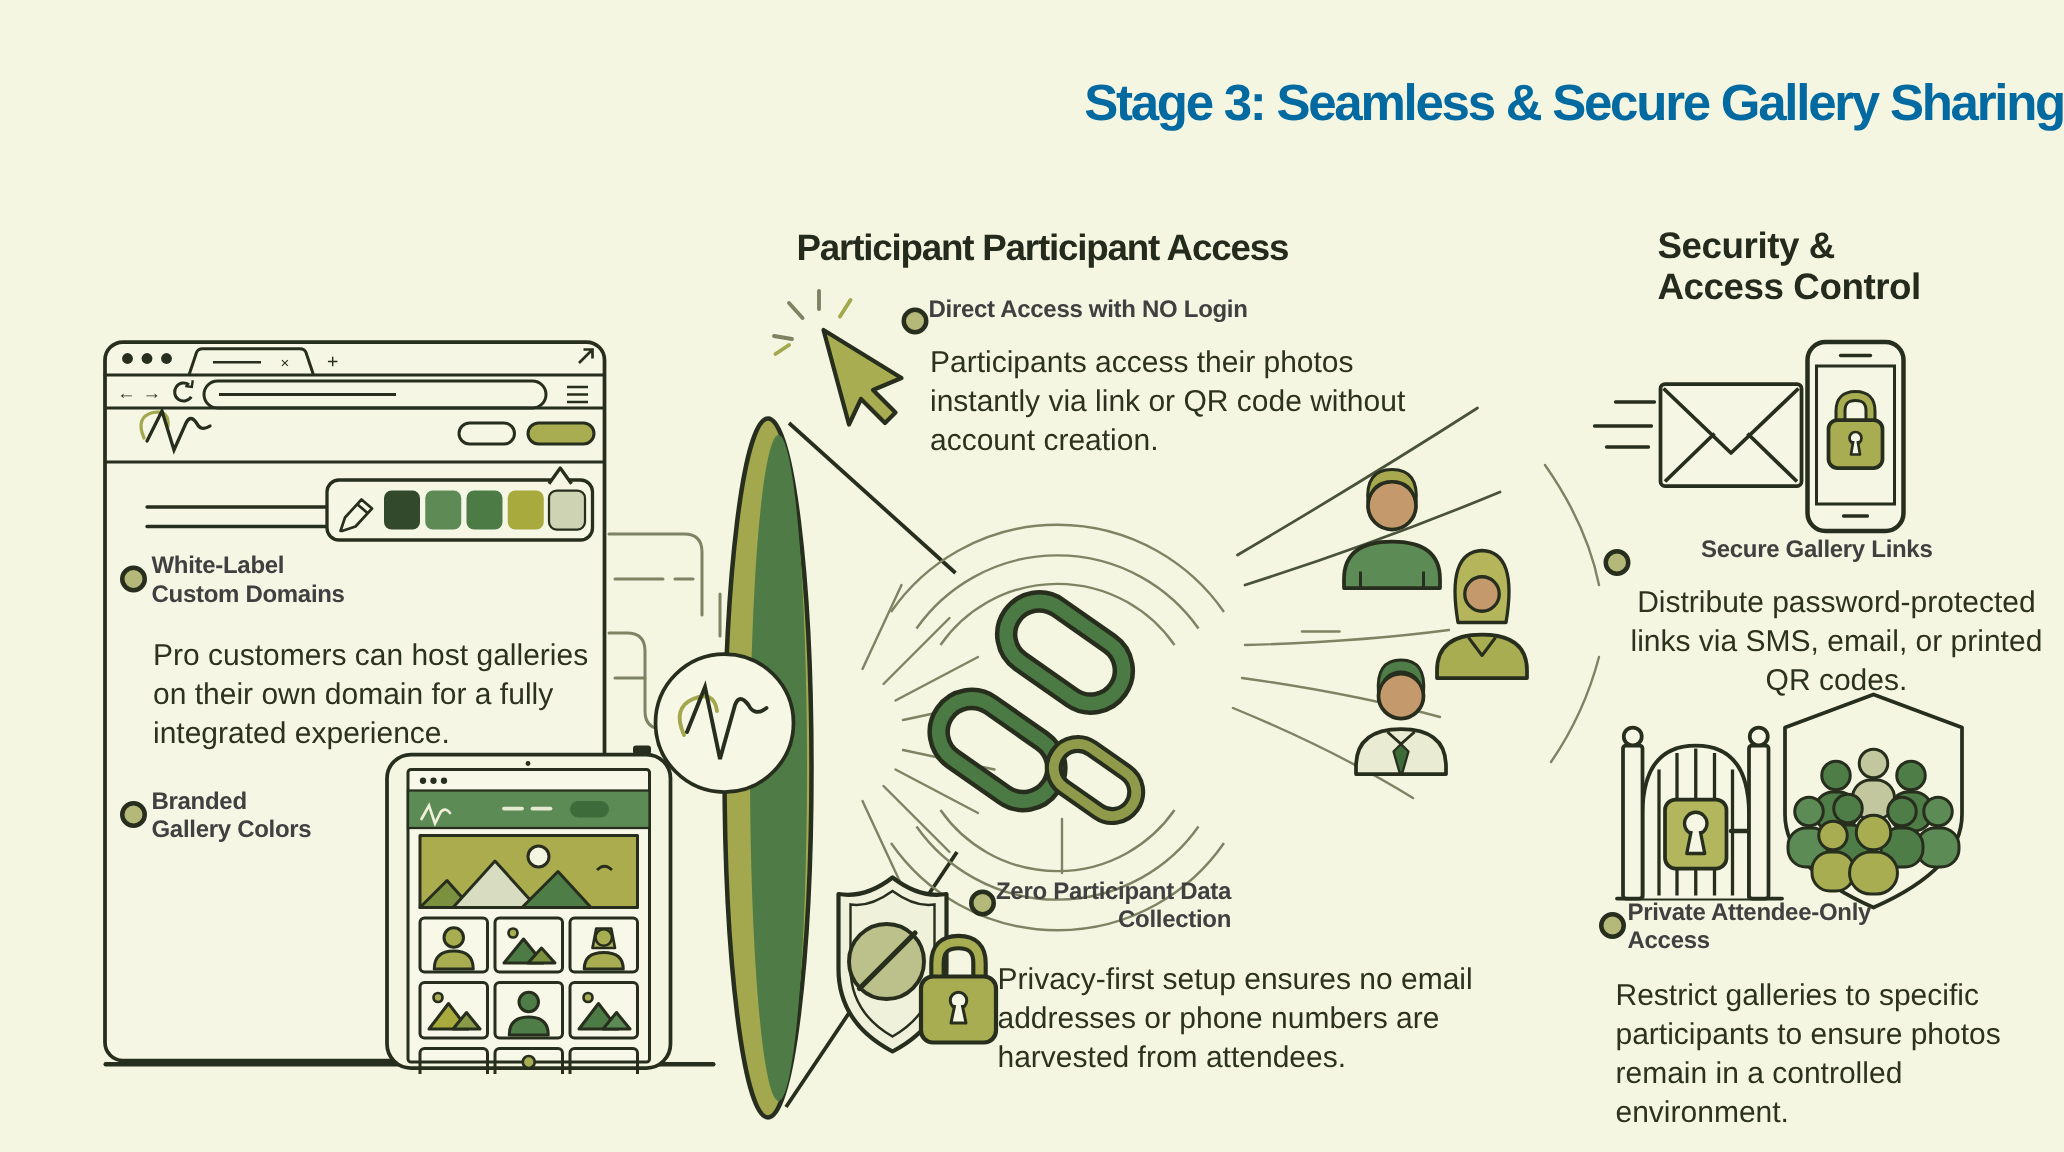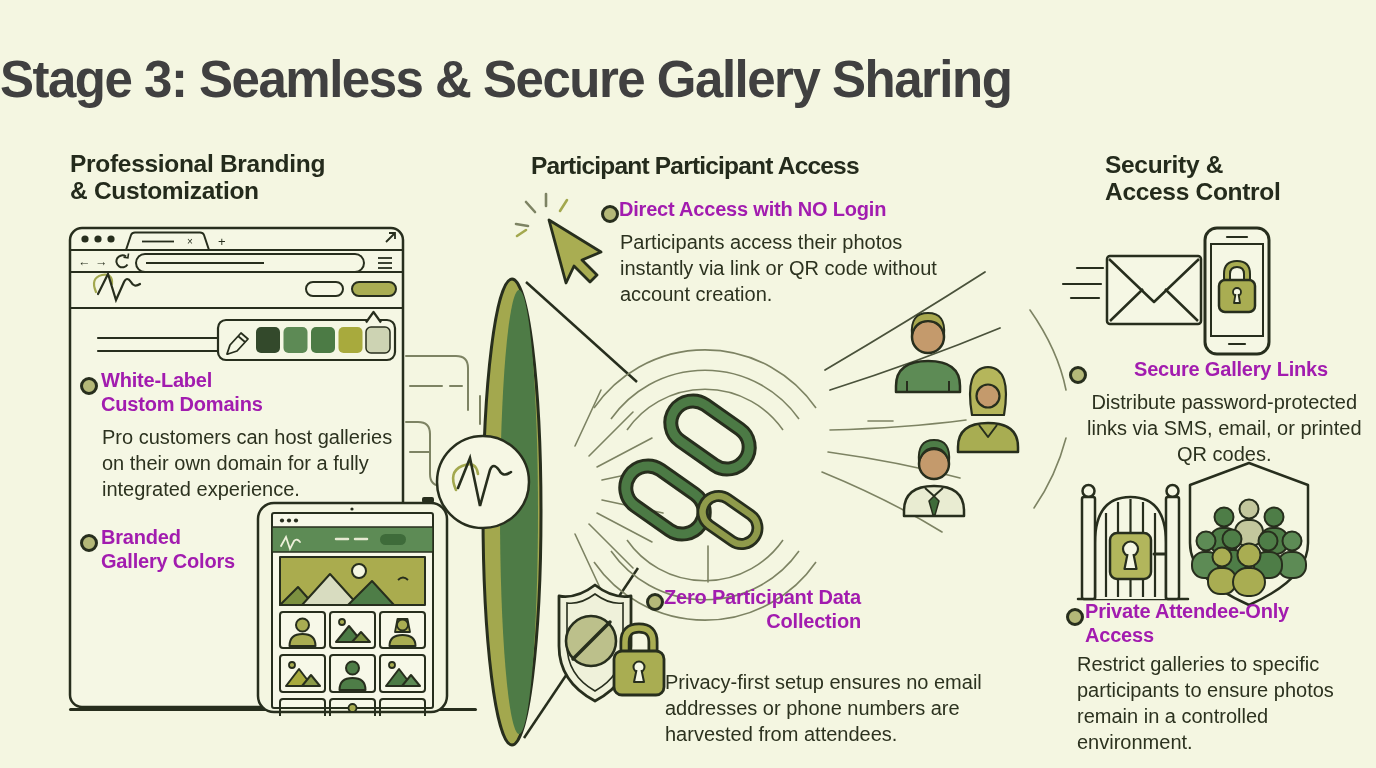--- a/index.html
+++ b/index.html
@@ -1,38 +1,36 @@
 <!DOCTYPE html>
 <html><head>
 <meta charset="utf-8">
 <style>
   html,body{margin:0;padding:0;background:#e8e8e8;}
   .canvas{position:relative;width:1376px;height:768px;background:#f4f6e1;overflow:hidden;
           font-family:"Liberation Sans",sans-serif;color:#272e1d;}
   .abs{position:absolute;}
-  .page-title{left:0;right:0;top:50px;text-align:left;font-size:51px;font-weight:bold;
-              letter-spacing:-1.5px;color:#404040;}
+  .page-title{left:0;right:0;top:50px;text-align:right;font-size:34px;font-weight:bold;
+              letter-spacing:-1.5px;color:#0369a1;}
   .col-heading{font-size:24.5px;font-weight:bold;line-height:1.12;letter-spacing:-0.3px;
                white-space:pre-line;color:#242b1c;}
-  .bullet-title{font-size:20px;font-weight:bold;line-height:1.18;letter-spacing:-0.2px;
-                white-space:pre-line;color:#a21caf;}
+  .bullet-title{font-size:16px;font-weight:bold;line-height:1.18;letter-spacing:-0.2px;
+                white-space:pre-line;color:#404040;}
   .bullet-desc{font-size:20px;line-height:1.3;white-space:pre-line;color:#2c321f;}
   .dot{width:12px;height:12px;border-radius:50%;border:3px solid #272e1d;background:#b4b878;}
   .ground{height:3px;background:#272e1d;border-radius:2px;}
   svg text{font-family:"Liberation Sans",sans-serif;}
 </style>
 </head>
 <body>
 
 <div class="canvas">
 
   <div class="abs page-title">Stage 3: Seamless &amp; Secure Gallery Sharing</div>
 
-  <div class="abs col-heading" style="left:70px;top:150px;">Professional Branding
-&amp; Customization</div>
   <div class="abs col-heading" style="left:531px;top:152px;letter-spacing:-0.8px;">Participant Participant Access</div>
   <div class="abs col-heading" style="left:1077px;top:151px;margin-left:28px;">Security &amp;
 Access Control</div>
 
   <svg class="abs" style="left:68px;top:226px;" width="337" height="484" viewBox="0 0 337 484">
     <g stroke="#272e1d" fill="none" stroke-linecap="round">
       <rect x="2" y="2" width="333" height="479" rx="12" fill="#f5f7e4" stroke-width="2.5"></rect>
       <line x1="2" y1="24" x2="335" y2="24" stroke-width="2"></line>
       <circle cx="17" cy="13" r="3.6" fill="#272e1d" stroke="none"></circle>
       <circle cx="30" cy="13" r="3.6" fill="#272e1d" stroke="none"></circle>
@@ -351,21 +349,21 @@
 
   <div class="abs dot" style="left:601px;top:205px;"></div>
   <div class="abs bullet-title" style="left:619px;top:198px;">Direct Access with NO Login</div>
   <div class="abs bullet-desc" style="left:620px;top:229px;">Participants access their photos
 instantly via link or QR code without
 account creation.</div>
 
   <div class="abs dot" style="left:646px;top:593px;"></div>
   <div class="abs bullet-title" style="left:664px;top:586px;text-align:right;">Zero Participant Data
 Collection</div>
-  <div class="abs bullet-desc" style="left:665px;top:669px;">Privacy-first setup ensures no email
+  <div class="abs bullet-desc" style="left:665px;top:640px;">Privacy-first setup ensures no email
 addresses or phone numbers are
 harvested from attendees.</div>
 
   <div class="abs dot" style="left:1069px;top:366px;"></div>
   <div class="abs bullet-title" style="left:1088px;top:358px;margin-left:46px;">Secure Gallery Links</div>
   <div class="abs bullet-desc" style="left:1087px;top:389px;text-align:center;">Distribute password-protected
 links via SMS, email, or printed
 QR codes.</div>
 
   <div class="abs dot" style="left:1066px;top:608px;"></div>

